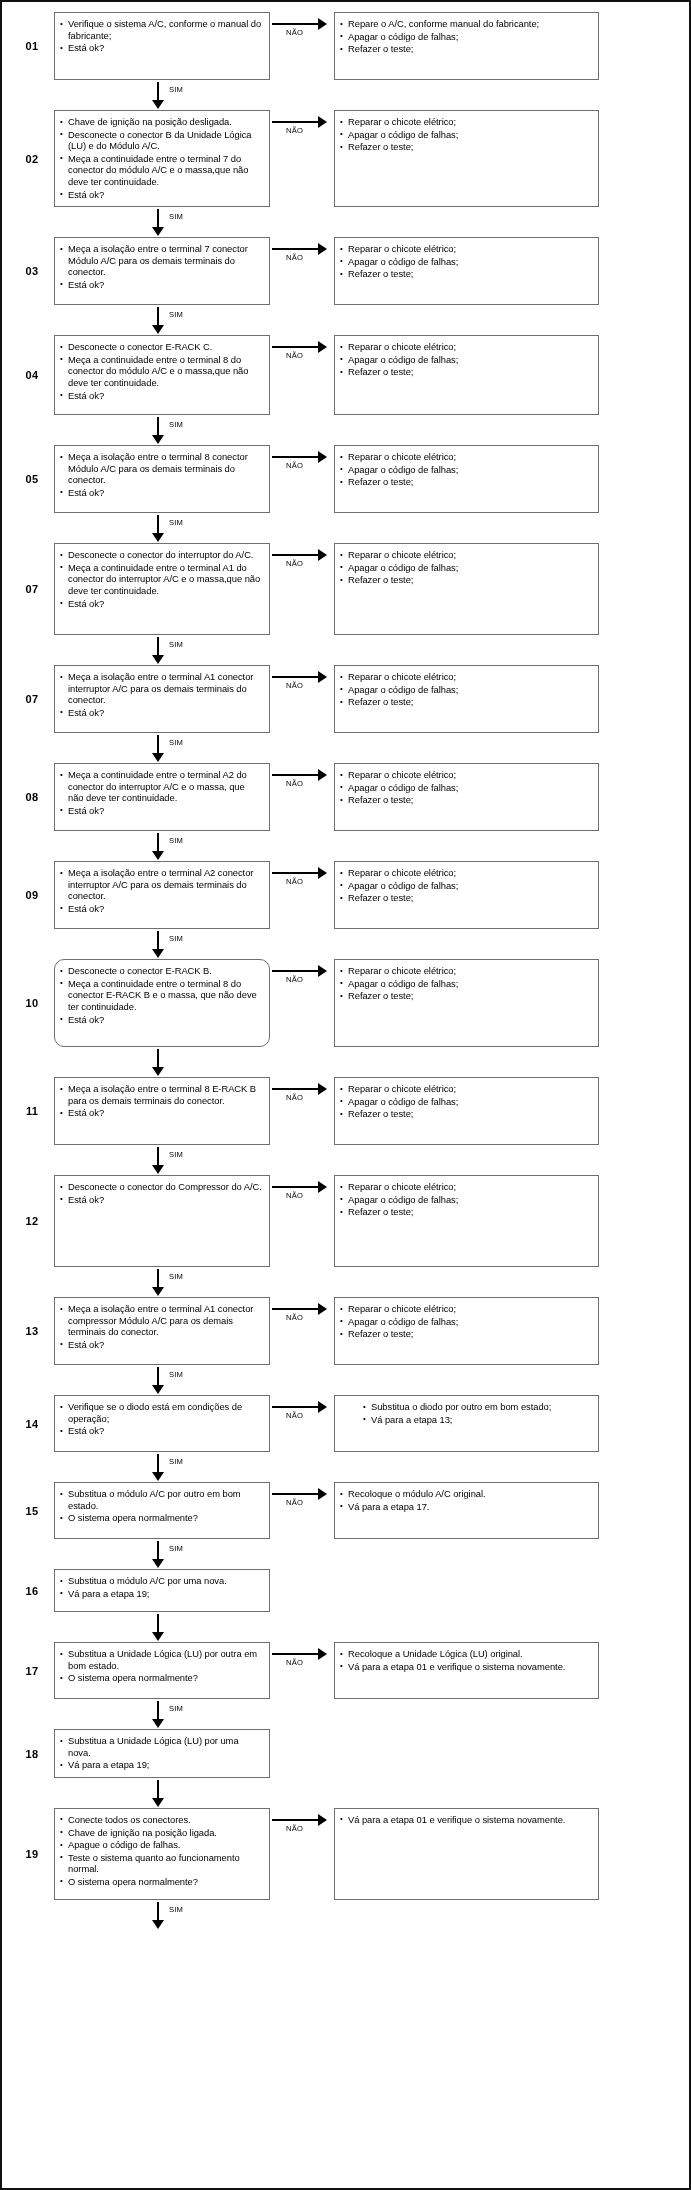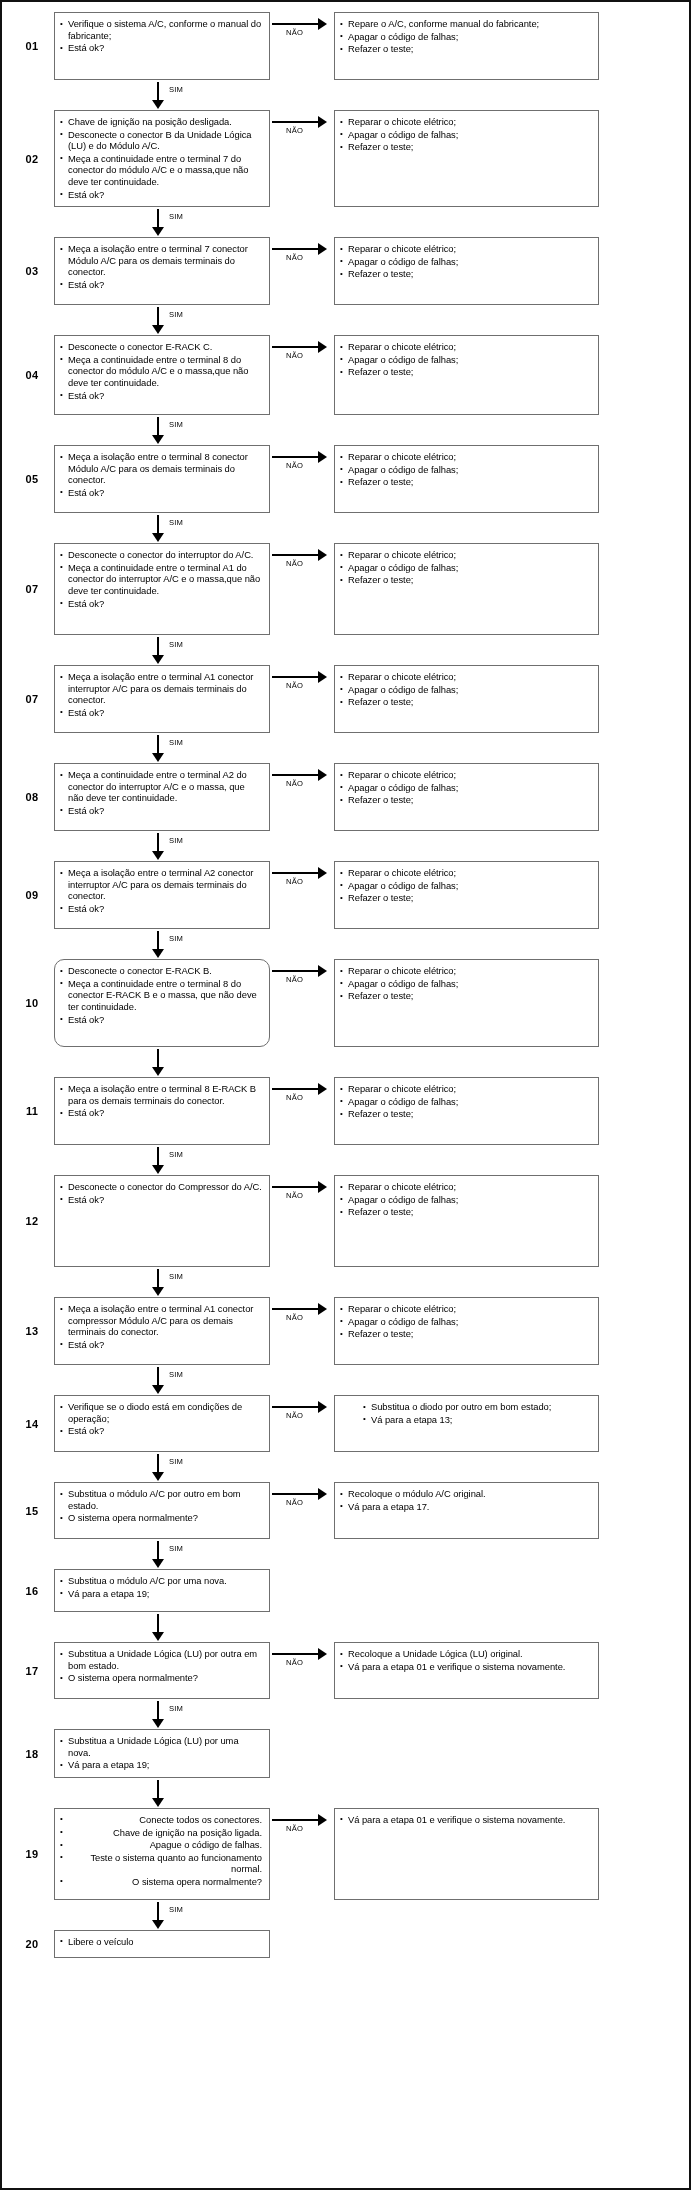--- a/index.html
+++ b/index.html
@@ -648,21 +648,21 @@
       </div>
       <div class="vconn">
         <div class="spacer"></div>
         <div class="arrowwrap">
           <div class="vline"></div>
           <div class="vhead"></div>
         </div>
       </div>
       <div class="step-row">
         <div class="step-num">19</div>
-        <div class="box box-left" style="min-height: 92px; text-align: right;">
+        <div class="box box-left" style="min-height: 92px;">
           <ul class="items">
             <li>Conecte todos os conectores.</li>
             <li>Chave de ignição na posição ligada.</li>
             <li>Apague o código de falhas.</li>
             <li>Teste o sistema quanto ao funcionamento normal.</li>
             <li>O sistema opera normalmente?</li>
           </ul>
         </div>
         <div class="hconn">
           <div class="line"></div>
@@ -676,24 +676,14 @@
         </div>
       </div>
       <div class="vconn">
         <div class="spacer"></div>
         <div class="arrowwrap">
           <div class="vline"></div>
           <div class="vhead"></div>
           <div class="sim">SIM</div>
         </div>
       </div>
-      <div class="step-row">
-        <div class="step-num">20</div>
-        <div class="box box-left" style="min-height: 28px;">
-          <ul class="items">
-            <li>Libere o veículo</li>
-          </ul>
-        </div>
-        <div class="hconn"></div>
-        <div class="box box-right empty" style="min-height: 28px;"></div>
-      </div>
     </div>
 </div>
 
 </body></html>

